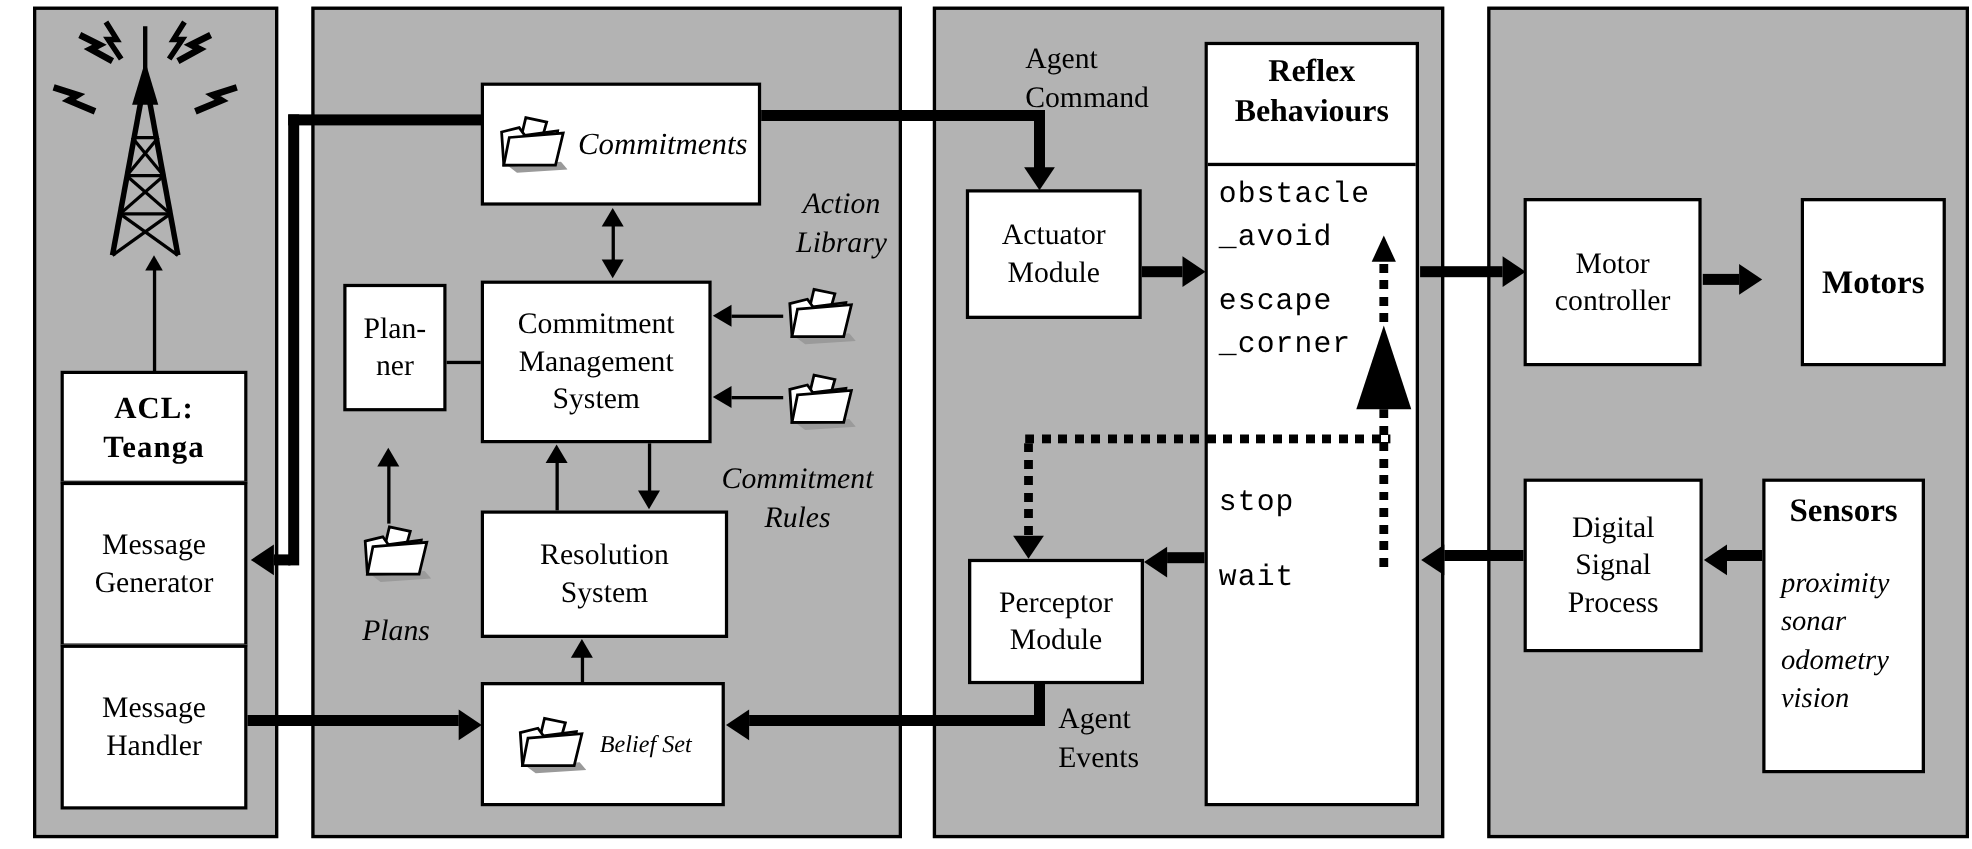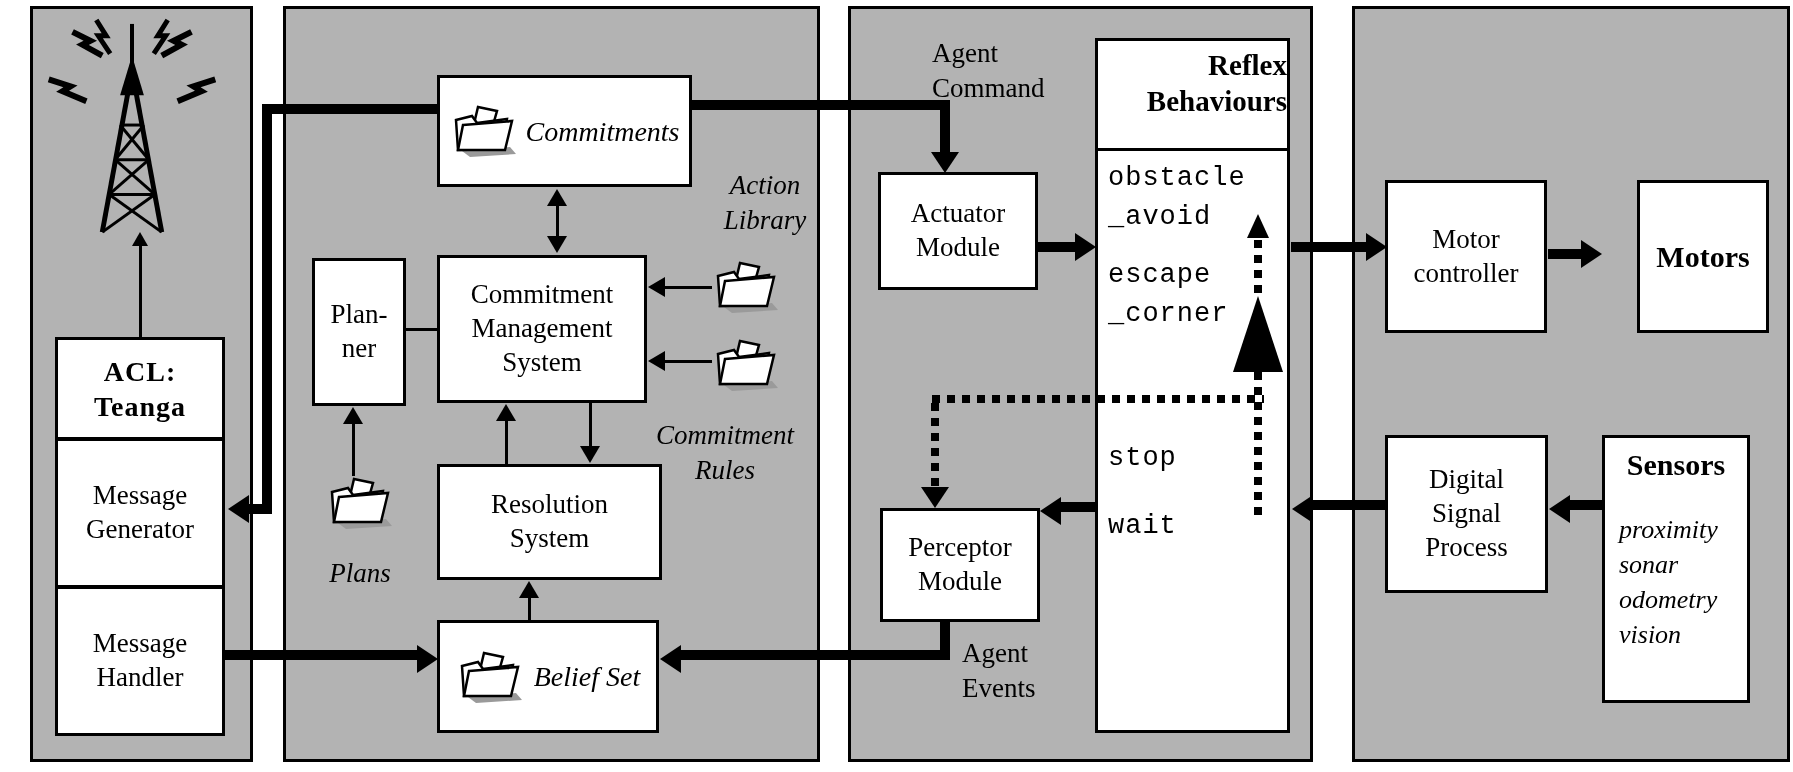--- a/index.html
+++ b/index.html
@@ -21,21 +21,21 @@
   .tri-d { border-left:14px solid transparent; border-right:14px solid transparent; border-top:21px solid #000; }
   .s-u { border-left:10px solid transparent; border-right:10px solid transparent; border-bottom:17px solid #000; }
   .s-d { border-left:10px solid transparent; border-right:10px solid transparent; border-top:17px solid #000; }
   .s-l { border-top:10px solid transparent; border-bottom:10px solid transparent; border-right:17px solid #000; }
   .xs-u { border-left:8px solid transparent; border-right:8px solid transparent; border-bottom:14px solid #000; }
   .dot-h { position:absolute; height:8px; z-index:3;
            background:repeating-linear-gradient(90deg,#000 0 8px,transparent 8px 15px); }
   .dot-v { position:absolute; width:8px; z-index:3;
            background:repeating-linear-gradient(180deg,#000 0 8px,transparent 8px 15px); }
   .reflex-title { position:absolute; left:0; top:0; width:100%; height:110px; border-bottom:3px solid #000;
-                  font-weight:bold; font-size:29px; text-align:right; white-space:pre-line; padding-top:6px; line-height:1.25; }
+                  font-weight:bold; font-size:29px; text-align:center; white-space:pre-line; padding-top:6px; line-height:1.25; }
   .reflex-item { position:absolute; left:10px; font-size:27px; line-height:1.45; white-space:pre-line; text-align:left; }
   .icon-wrap { position:absolute; z-index:2; }
 </style>
 </head>
 <body>
 
 <div id="stage">
 
   <div class="panel" style="left:30px;width:223px;"></div>
   <div class="panel" style="left:283px;width:537px;"></div>
@@ -83,40 +83,40 @@
       <svg viewBox="0 0 66 54" width="66" height="54">
         <polygon points="12,47 60,43 66,50 20,53" fill="#9a9a9a"></polygon>
         <polygon points="28,3 47,7 41,28 23,24" fill="#fff" stroke="#000" stroke-width="2.5"></polygon>
         <polygon points="6,16 22,12 27,19 57,15 53,45 8,46" fill="#fff" stroke="#000" stroke-width="2.5"></polygon>
         <polygon points="13,21 62,17 55,46 8,46" fill="#fff" stroke="#000" stroke-width="2.5"></polygon>
       </svg>
     </span>
     <span class="italic" style="font-size:28px;">Commitments</span>
   </div>
 
-  <div class="box" style="left:312px;top:258px;width:94px;height:148px;"><span>Plan-
+  <div class="box" style="left:312px;top:258px;width:94px;height:116px;"><span>Plan-
 ner</span></div>
 
   <div class="box" style="left:437px;top:255px;width:210px;height:148px;"><span>Commitment
 Management
 System</span></div>
 
   <div class="box" style="left:437px;top:464px;width:225px;height:116px;"><span>Resolution
 System</span></div>
 
   <div class="box" style="left:437px;top:620px;width:222px;height:113px;gap:12px;">
     <span style="display:inline-flex;">
       <svg viewBox="0 0 66 54" width="66" height="54">
         <polygon points="12,47 60,43 66,50 20,53" fill="#9a9a9a"></polygon>
         <polygon points="28,3 47,7 41,28 23,24" fill="#fff" stroke="#000" stroke-width="2.5"></polygon>
         <polygon points="6,16 22,12 27,19 57,15 53,45 8,46" fill="#fff" stroke="#000" stroke-width="2.5"></polygon>
         <polygon points="13,21 62,17 55,46 8,46" fill="#fff" stroke="#000" stroke-width="2.5"></polygon>
       </svg>
     </span>
-    <span class="italic" style="font-size:28px;">Belief Set</span>
+    <span class="italic" style="font-size:22px;">Belief Set</span>
   </div>
 
   <div class="label italic" style="left:700px;top:168px;width:130px;">Action
 Library</div>
 
   <div class="icon-wrap" style="left:712px;top:260px;">
     <svg viewBox="0 0 66 54" width="66" height="54">
       <polygon points="12,47 60,43 66,50 20,53" fill="#9a9a9a"></polygon>
       <polygon points="28,3 47,7 41,28 23,24" fill="#fff" stroke="#000" stroke-width="2.5"></polygon>
       <polygon points="6,16 22,12 27,19 57,15 53,45 8,46" fill="#fff" stroke="#000" stroke-width="2.5"></polygon>

